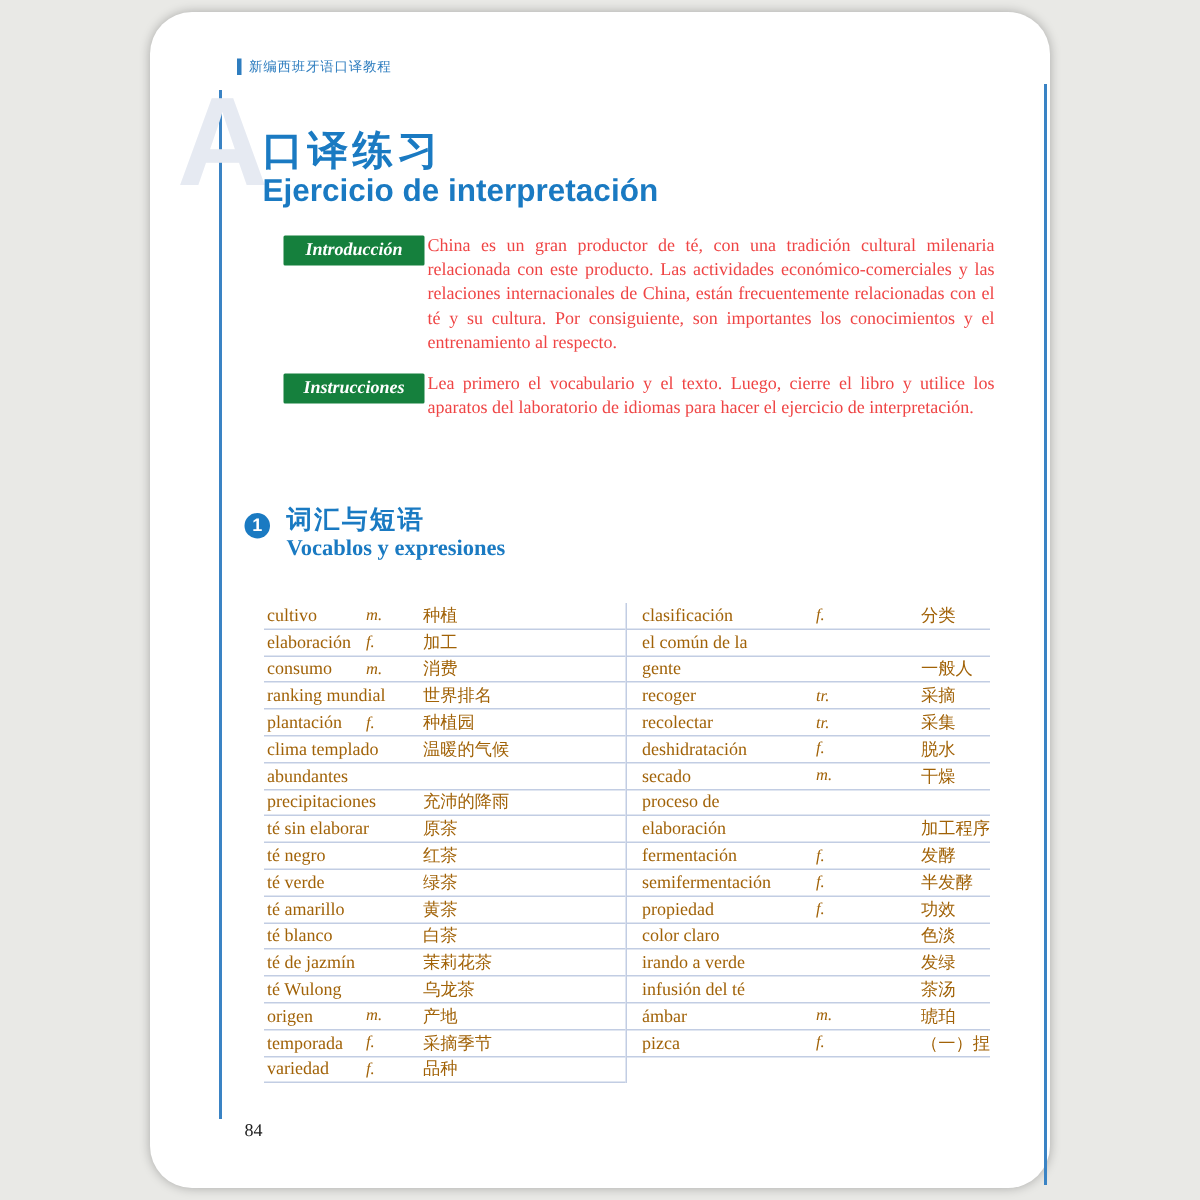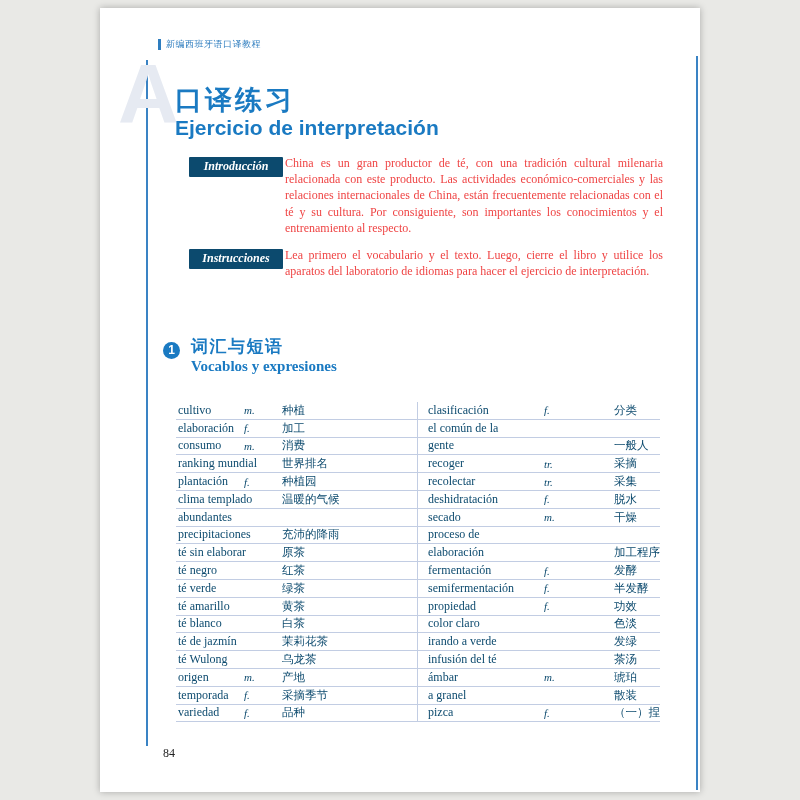--- a/index.html
+++ b/index.html
@@ -7,20 +7,21 @@
   body {
     background:#e9e9e6;
     font-family:"Liberation Serif", serif;
     position:relative;
     overflow:hidden;
   }
   .page {
     position:absolute; left:100px; top:8px; width:600px; height:784px;
     background:#ffffff;
     box-shadow:0 0 7px rgba(0,0,0,.28);
+    border-radius:28px;
   }
   
   .book-header { position:absolute; left:58px; top:30px; display:flex; align-items:center; gap:5px; }
   .book-header .bar { width:3px; height:11px; background:#2e7dbf; }
   .book-header .txt { font-family:"Liberation Sans", sans-serif; font-size:9px; color:#2e7dbf; letter-spacing:.5px; }
   
   .vrule-left  { position:absolute; left:46px; top:52px; width:2px; height:686px; background:#3a83c4; }
   .vrule-right { position:absolute; right:2px; top:48px; width:2px; height:734px; background:#3a83c4; }
   
   .watermark {
@@ -34,21 +35,21 @@
     letter-spacing:3px; font-family:"Liberation Sans", sans-serif;
   }
   .title-es {
     position:absolute; left:75px; top:108px; z-index:1;
     font-size:21px; font-weight:bold; color:#1a7ac2;
     font-family:"Liberation Sans", sans-serif;
   }
   
   .badge {
     position:absolute; width:94px; text-align:center;
-    background:#0c4a6e; color:#ffffff;
+    background:#15803d; color:#ffffff;
     font-family:"Liberation Serif", serif; font-style:italic; font-weight:bold;
     font-size:12px; padding:2px 0 3px; border-radius:1px;
   }
   .badge.intro { left:89px; top:149px; }
   .badge.instr { left:89px; top:241px; }
   .para {
     position:absolute; left:185px; width:378px;
     font-size:12px; line-height:16.2px; color:#ef4444;
     text-align:justify;
   }
@@ -70,21 +71,21 @@
     font-size:15px; font-weight:bold; color:#1a7ac2;text-align:center;
   }
   
   .vocab { position:absolute; left:76px; top:394px; width:484px; display:flex; }
   .vcol.left  { width:272px; }
   .vdivider   { width:1px; background:#c2cde3; }
   .vcol.right { flex:1; }
   .vrow {
     display:grid; height:17.8px; align-items:center;
     border-bottom:1px solid #c2cde3;
-    font-size:12px; color:#0c4a6e;
+    font-size:12px; color:#a16207;
   }
   .vcol.left  .vrow { grid-template-columns:66px 38px 1fr; padding-left:2px; }
   .vcol.right .vrow { grid-template-columns:76px 30px 1fr; padding-left:10px;gap:40px; }
   .vrow .term   { white-space:nowrap; overflow:visible; }
   .vrow .gender { font-style:italic; font-size:11px; }
   .vrow .zh     { font-size:11.5px; white-space:nowrap; }
   
   .page-num { position:absolute; left:63px; top:738px; font-size:12px; color:#222; }
 </style>
 </head>
@@ -283,25 +284,20 @@
           <span class="term">infusión del té</span>
           <span class="gender"></span>
           <span class="zh">茶汤</span>
         </div>
         <div class="vrow">
           <span class="term">ámbar</span>
           <span class="gender">m.</span>
           <span class="zh">琥珀</span>
         </div>
         <div class="vrow">
-          <span class="term">a granel</span>
-          <span class="gender"></span>
-          <span class="zh">散装</span>
-        </div>
-        <div class="vrow">
           <span class="term">pizca</span>
           <span class="gender">f.</span>
           <span class="zh">（一）捏</span>
         </div>
       </div>
   </div>
 
   <div class="page-num">84</div>
 
 </div>

